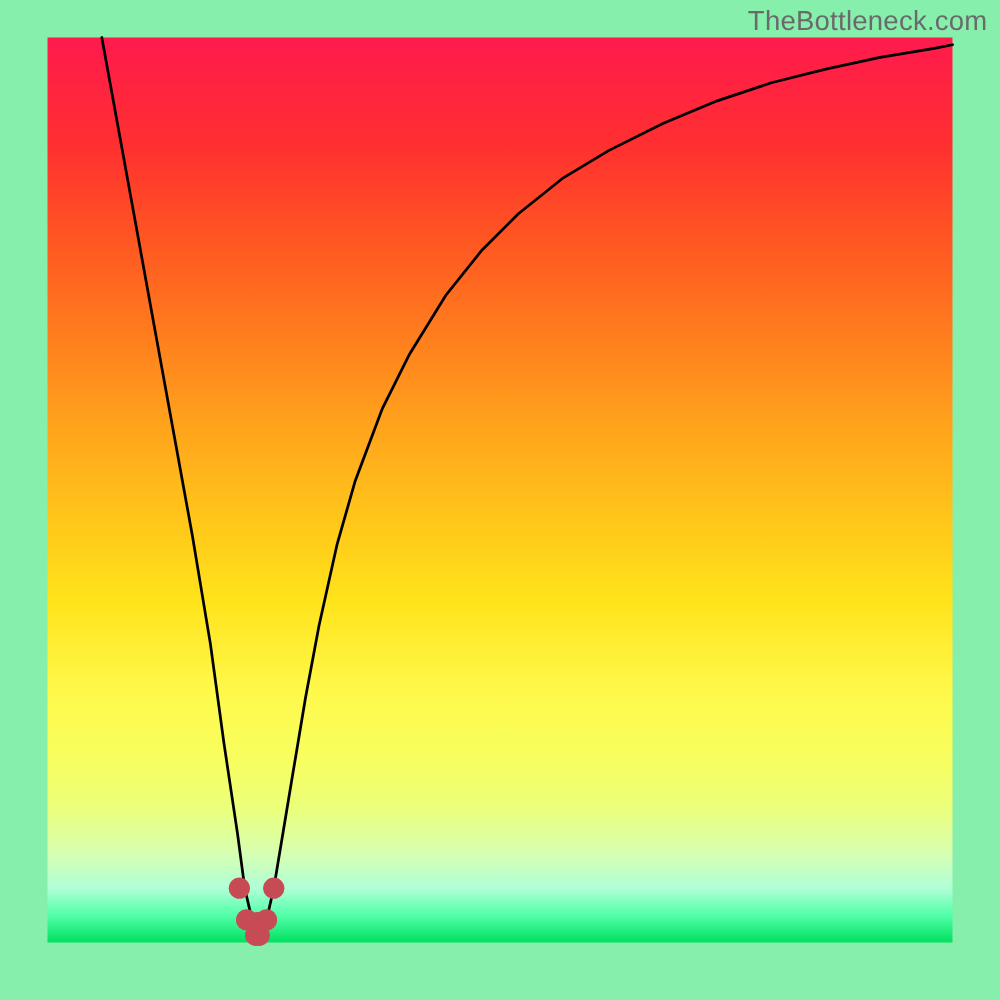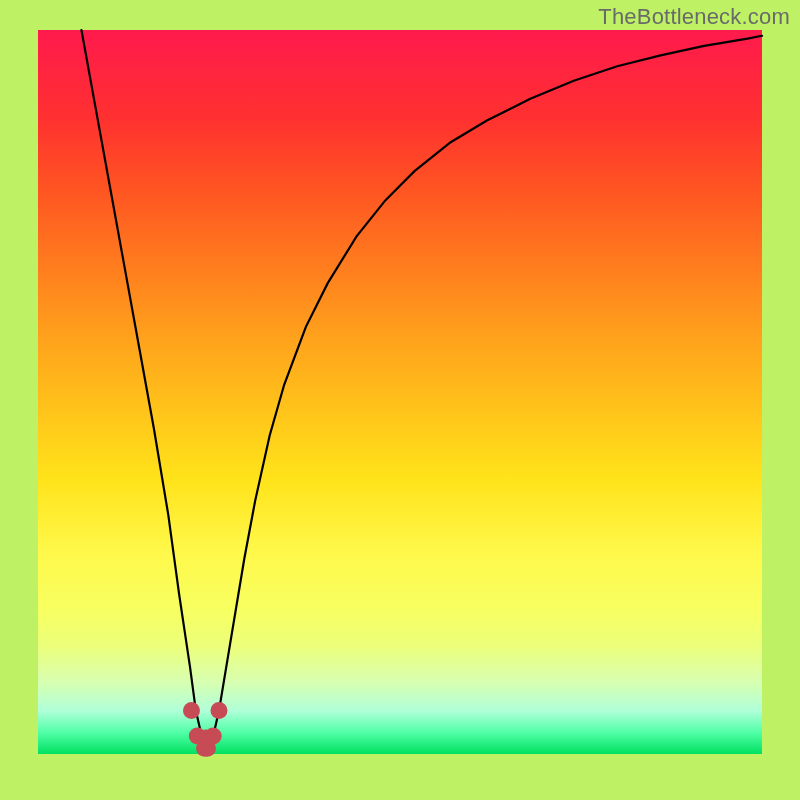--- a/index.html
+++ b/index.html
@@ -10,21 +10,21 @@
     background: #000;
     overflow: hidden;
     font-family: Arial, Helvetica, sans-serif;
   }
   .frame {
     position: absolute;
     left: 0;
     top: 0;
     width: 800px;
     height: 800px;
-    background: #bef264;
+    background: #86efac;
   }
   .plot {
     position: absolute;
     left: 38px;
     top: 30px;
     width: 724px;
     height: 724px;
     background: linear-gradient(to bottom,
       #ff1a4d 0%,
       #ff3030 12%,

